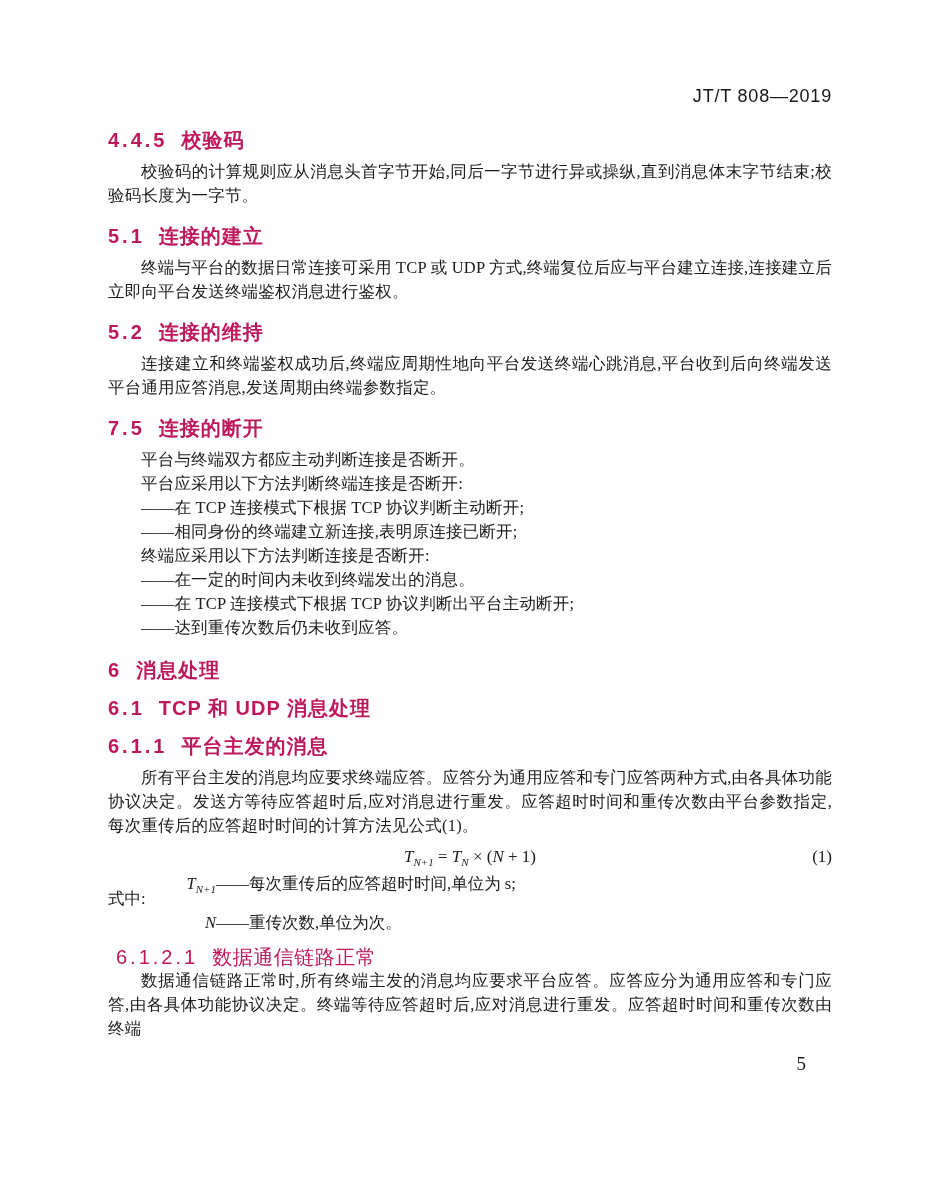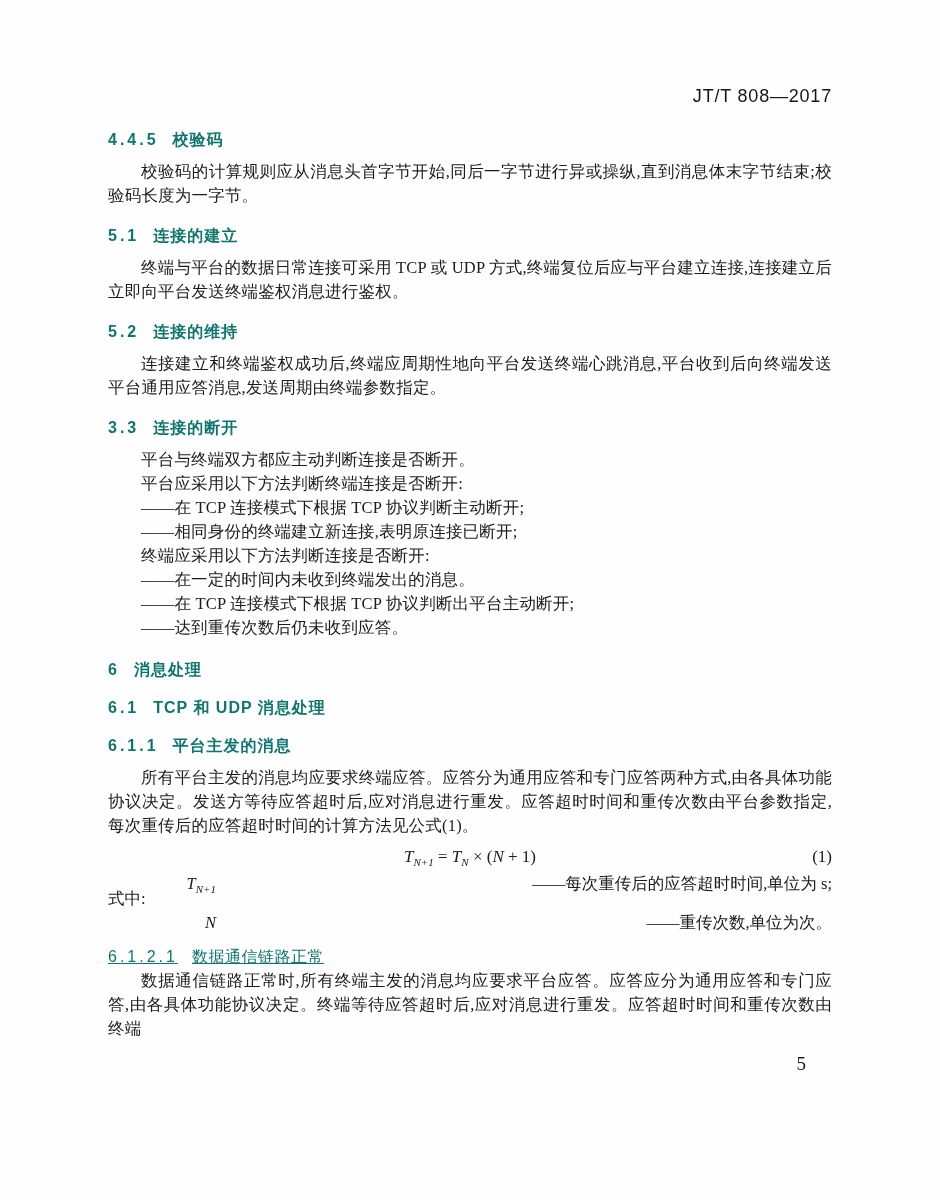--- a/index.html
+++ b/index.html
@@ -25,27 +25,27 @@
     font-size:18px;
     font-weight:500;
     letter-spacing:0.8px;
     line-height:20px;
     margin-bottom:24px;
     color:#161616;
   }
   
   h2.h-ch, h3.h-sec, h3.h-sub {
     font-family:"Liberation Sans","DejaVu Sans",sans-serif;
-    font-size:16px;
+    font-size:20px;
     line-height:20px;
-    color:#0f766e;
+    color:#be185d;
   }
   h2.h-ch  { font-weight:700; margin:20px 0 10px; }
   h3.h-sec { font-weight:700; margin:18px 0 10px; }
-  h3.h-sub { font-weight:400; margin:12px 0 2px;text-decoration:underline; }
+  h3.h-sub { font-weight:400; margin:12px 8px 2px; }
   .h-num   { letter-spacing:3px; }
   .h-title { margin-left:14px; letter-spacing:1px; }
   .h-sub .h-title {
     font-family:"Liberation Serif","DejaVu Serif",serif;
     letter-spacing:0.5px;
   }
   
   .para {
     line-height:24px;
     text-indent:2em;
@@ -60,46 +60,46 @@
     text-align:center;
     font-size:17px;
   }
   .f-var { font-style:italic; }
   sub { font-size:11px; font-style:italic; line-height:1; }
   .formula-num { position:absolute; right:0; top:0; }
   
   .where-row { display:flex; line-height:24px; }
   .where-prefix { flex:none; width:58px;margin-top:15px; }
   .where-term { flex:none; width:50px; text-align:right; white-space:nowrap; }
-  .where-desc { flex:1 1 auto;text-align:right; }
+  .where-desc { flex:1 1 auto; }
   
   .page-num {
     margin-top:12px;
     text-align:right;
     padding-right:26px;
     font-size:19px;
     line-height:22px;
   }
 </style>
 </head>
 <body>
 
 <div class="page">
   <div class="doc-header">
-    <span>JT/T 808—2017</span>
+    <span>JT/T 808—2019</span>
   </div>
 
   <div id="doc-content">
       <h3 class="h-sec"><span class="h-num">4.4.5</span><span class="h-title">校验码</span></h3>
       <p class="para">校验码的计算规则应从消息头首字节开始,同后一字节进行异或操纵,直到消息体末字节结束;校验码长度为一字节。</p>
       <h3 class="h-sec"><span class="h-num">5.1</span><span class="h-title">连接的建立</span></h3>
       <p class="para">终端与平台的数据日常连接可采用 TCP 或 UDP 方式,终端复位后应与平台建立连接,连接建立后立即向平台发送终端鉴权消息进行鉴权。</p>
       <h3 class="h-sec"><span class="h-num">5.2</span><span class="h-title">连接的维持</span></h3>
       <p class="para">连接建立和终端鉴权成功后,终端应周期性地向平台发送终端心跳消息,平台收到后向终端发送平台通用应答消息,发送周期由终端参数指定。</p>
-      <h3 class="h-sec"><span class="h-num">3.3</span><span class="h-title">连接的断开</span></h3>
+      <h3 class="h-sec"><span class="h-num">7.5</span><span class="h-title">连接的断开</span></h3>
       <p class="para">平台与终端双方都应主动判断连接是否断开。</p>
       <p class="para">平台应采用以下方法判断终端连接是否断开:</p>
       <p class="para">——在 TCP 连接模式下根据 TCP 协议判断主动断开;</p>
       <p class="para">——相同身份的终端建立新连接,表明原连接已断开;</p>
       <p class="para">终端应采用以下方法判断连接是否断开:</p>
       <p class="para">——在一定的时间内未收到终端发出的消息。</p>
       <p class="para">——在 TCP 连接模式下根据 TCP 协议判断出平台主动断开;</p>
       <p class="para">——达到重传次数后仍未收到应答。</p>
       <h2 class="h-ch"><span class="h-num">6</span><span class="h-title">消息处理</span></h2>
       <h3 class="h-sec"><span class="h-num">6.1</span><span class="h-title">TCP 和 UDP 消息处理</span></h3>

